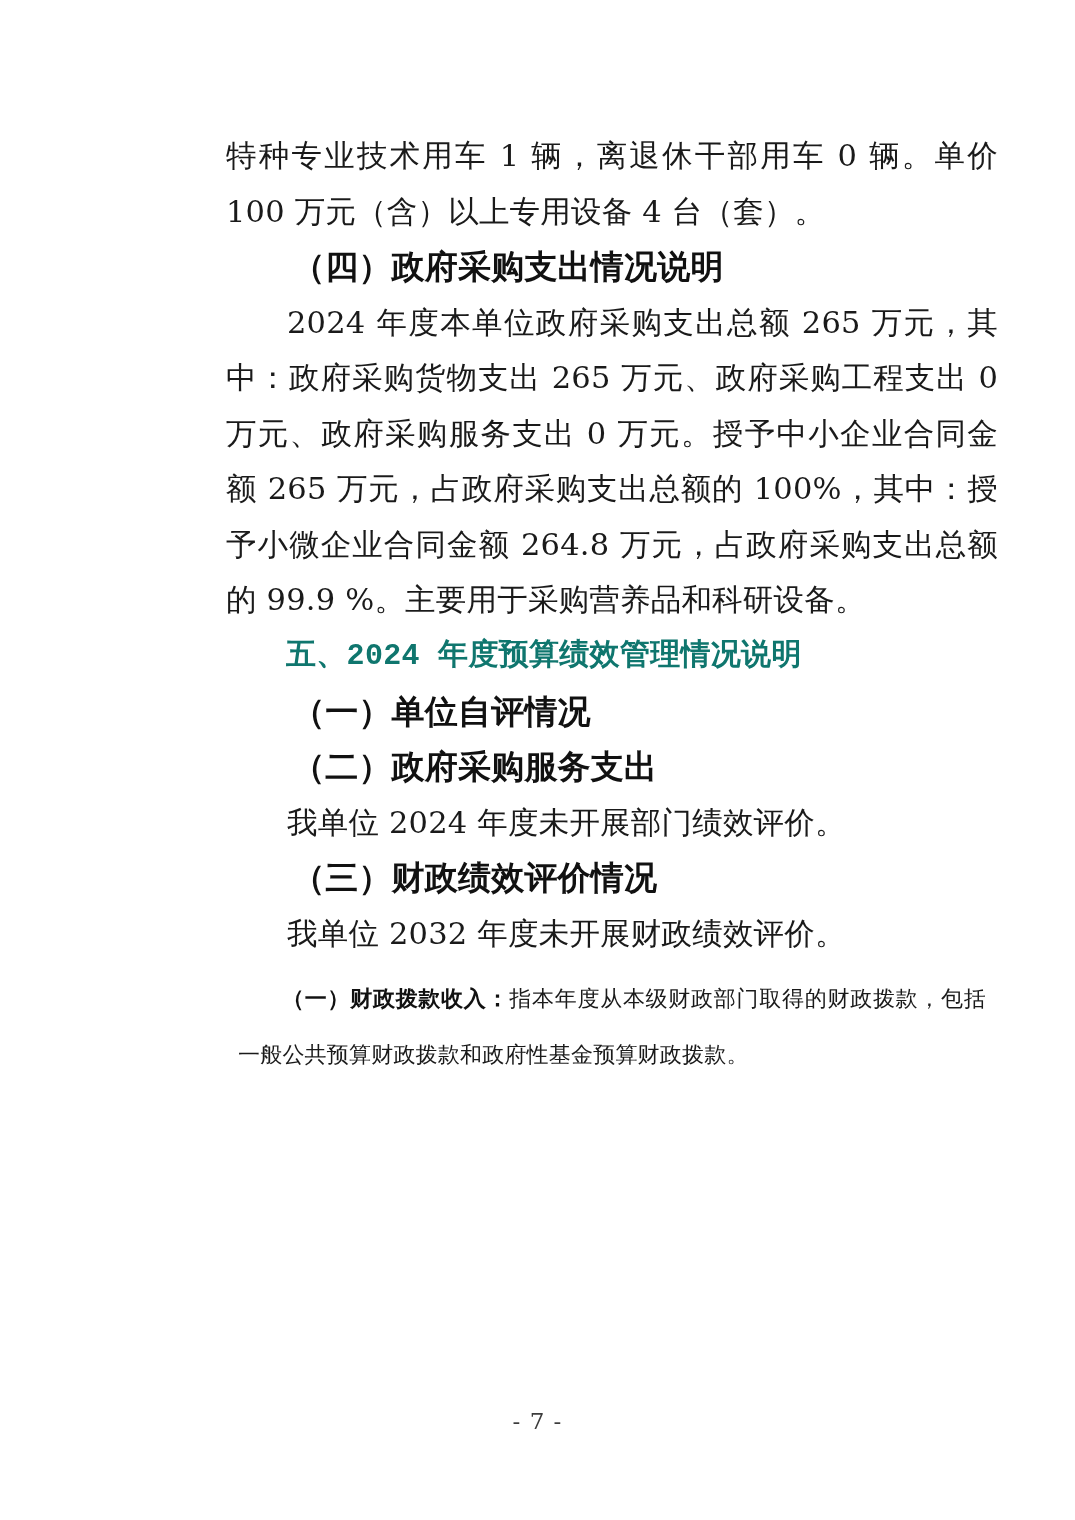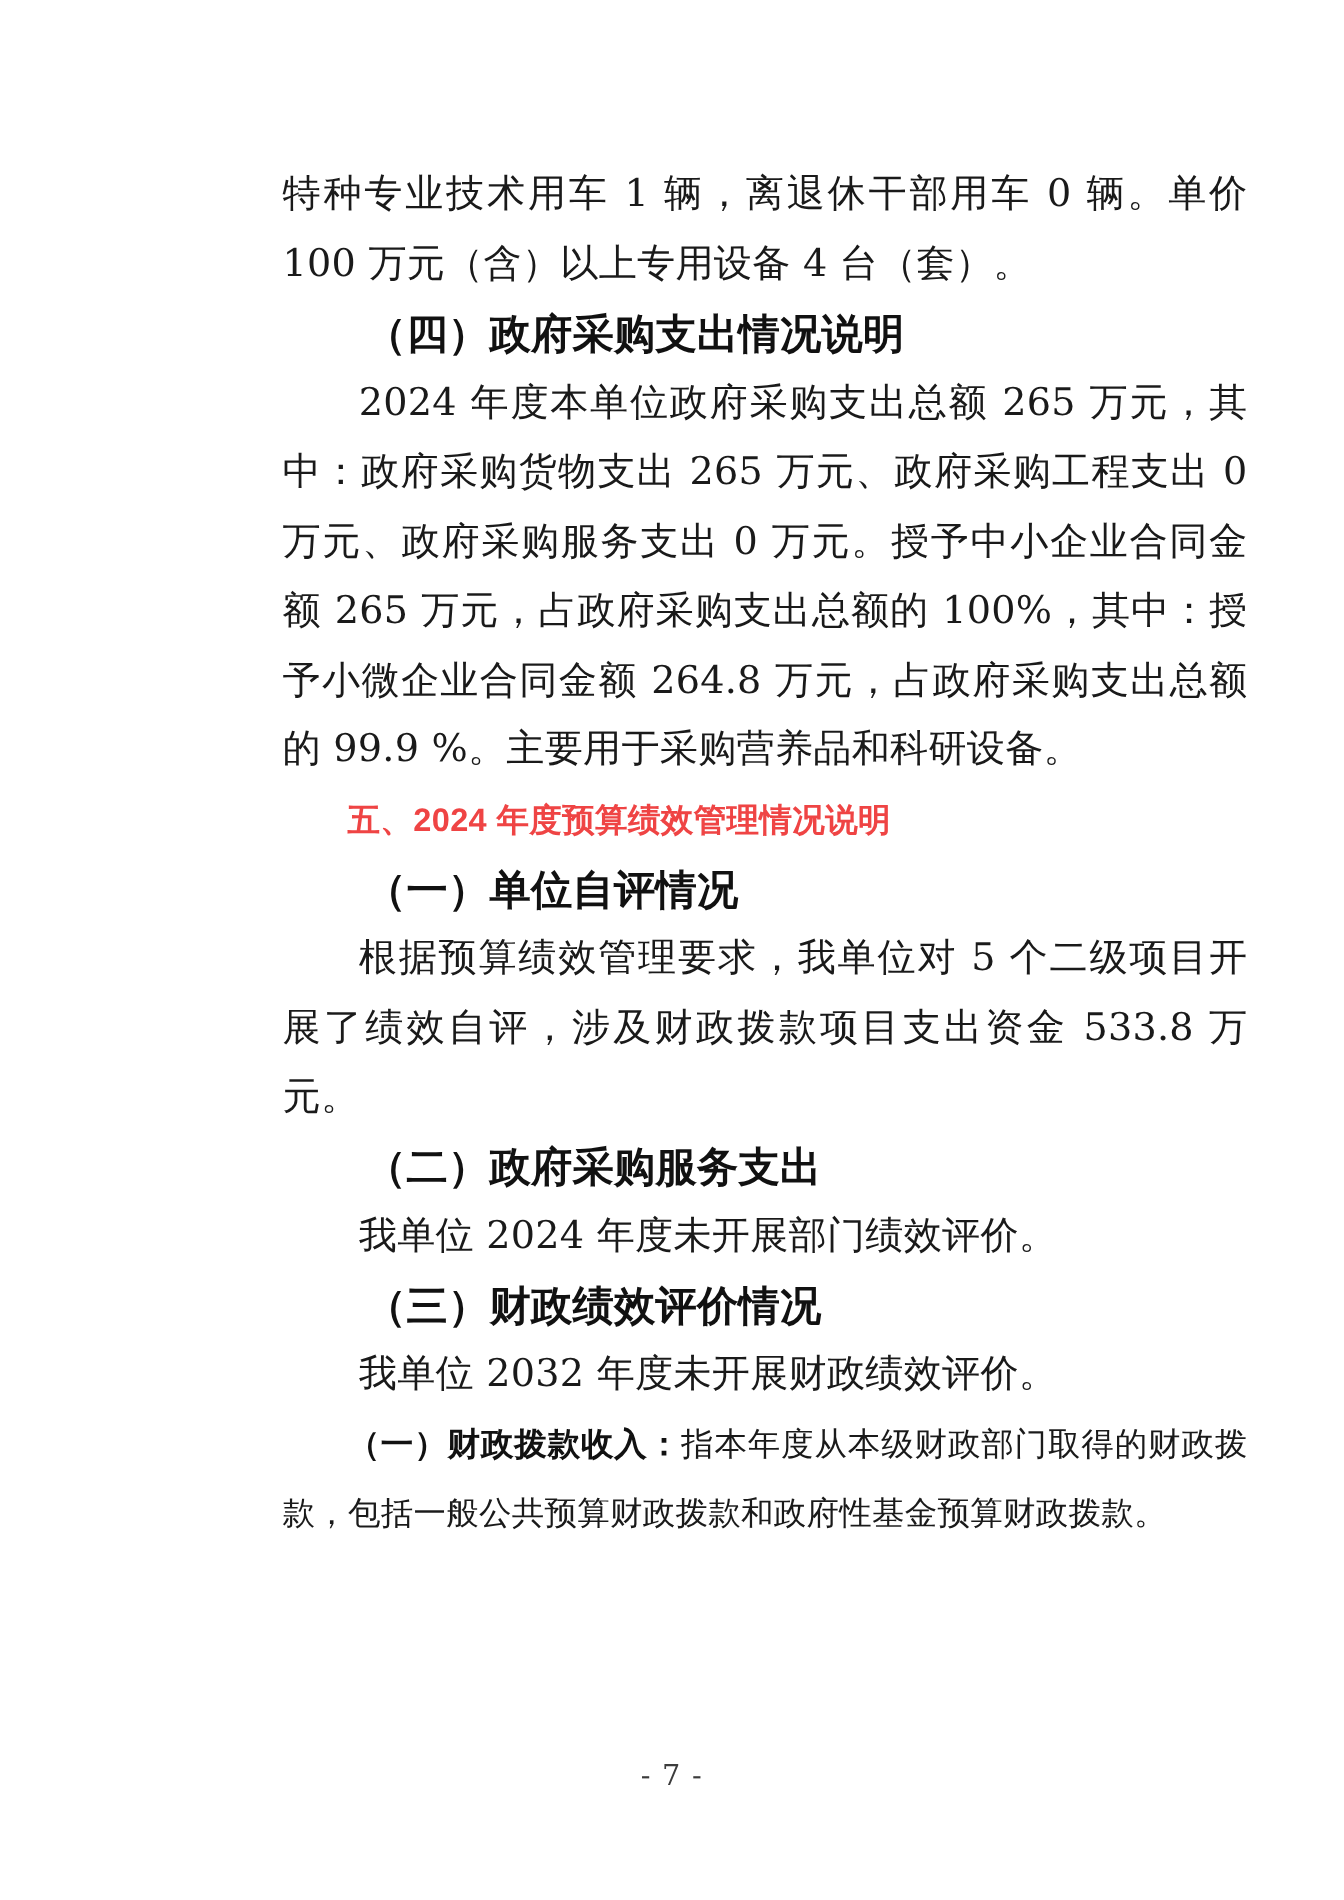--- a/index.html
+++ b/index.html
@@ -50,40 +50,40 @@
     line-height: 55.5px;
     color: #111111;
     font-weight: 700;
     text-indent: 2em;
     margin: 0;
     letter-spacing: 0.2px;
   }
 
   
   .section-head {
-    font-family: Liberation Sans, sans-serif;
-    font-size: 26px;
+    font-family: Liberation Mono, monospace;
+    font-size: 30px;
     line-height: 56px;
-    color: #ef4444;
+    color: #0f766e;
     font-weight: 700;
     text-indent: 2em;
     margin: 0;
     letter-spacing: 0.3px;
   }
 
   
   .glossary {
-    font-family: Liberation Sans, sans-serif;
-    font-size: 26px;
+    font-family: Liberation Mono, monospace;
+    font-size: 22px;
     line-height: 55.5px;
     color: #1a1a1a;
     text-align: justify;
     text-justify: inter-ideograph;
     text-indent: 2em;
-    margin: 0;
+    margin: 12px;
     letter-spacing: 0.2px;
   }
 
   .glossary .term {
     font-weight: 700;
     color: #111111;
   }
 
   .glossary .def {
     font-weight: 400;
@@ -111,21 +111,20 @@
     <p class="para no-indent">特种专业技术用车 1 辆，离退休干部用车 0 辆。单价 100 万元（含）以上专用设备 4 台（套）。</p>
 
     <p class="subhead">（四）政府采购支出情况说明</p>
 
     <p class="para">2024 年度本单位政府采购支出总额 265 万元，其中：政府采购货物支出 265 万元、政府采购工程支出 0 万元、政府采购服务支出 0 万元。授予中小企业合同金额 265 万元，占政府采购支出总额的 100%，其中：授予小微企业合同金额 264.8 万元，占政府采购支出总额的 99.9 %。主要用于采购营养品和科研设备。</p>
 
     <p class="section-head">五、2024 年度预算绩效管理情况说明</p>
 
     <p class="subhead">（一）单位自评情况</p>
 
-    <p class="para">根据预算绩效管理要求，我单位对 5 个二级项目开展了绩效自评，涉及财政拨款项目支出资金 533.8 万元。</p>
 
     <p class="subhead">（二）政府采购服务支出</p>
 
     <p class="para">我单位 2024 年度未开展部门绩效评价。</p>
 
     <p class="subhead">（三）财政绩效评价情况</p>
 
     <p class="para">我单位 2032 年度未开展财政绩效评价。</p>
 
 

